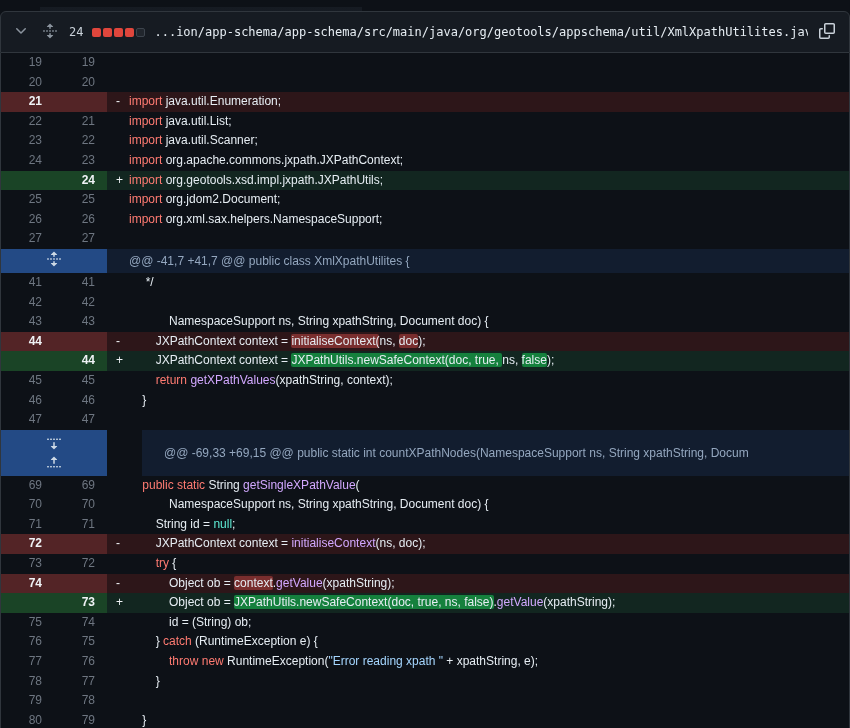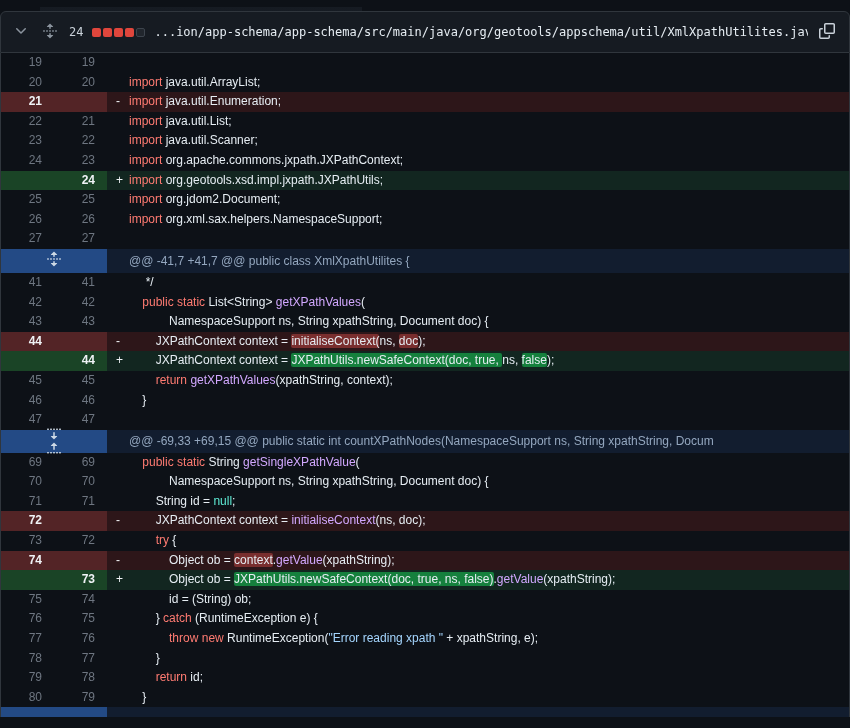--- a/index.html
+++ b/index.html
@@ -46,21 +46,21 @@
   .row.del .hl { background:#792e2e; }
   .row.add .hl { background:#15803d; }
 
   .tk-k { color:#ff7b72; }
   .tk-f { color:#d2a8ff; }
   .tk-c { color:#5eead4; }
   .tk-s { color:#a5d6ff; }
   .tk-p { color:#e6edf3; }
 
   .row.hunk { height:24px; line-height:24px; }
-  .row.hunk.tall { height:23px; line-height:normal; }
+  .row.hunk.tall { height:46px; line-height:normal;gap:35px; }
   .row.hunk.partial { height:10px; overflow:hidden; }
   .hunk-gutter { width:106px; flex:0 0 106px; background:#234a85; display:flex;
     flex-direction:column; align-items:center; justify-content:center; cursor:pointer; border:none; padding:0; }
   .hunk-gutter svg { fill:#cdd9e5; }
   .hunk-gutter .half { display:flex; align-items:center; justify-content:center; height:20px; width:100%; cursor:pointer; }
   .hunk-code { flex:1; background:#121d2f; color:#94a7bf; white-space:pre; overflow:hidden;
     padding-left:22px; display:flex; align-items:center;text-align:right; }
 </style>
 </head>
 <body>
@@ -107,21 +107,20 @@
     <div class="row ctx">
       <span class="num">19</span>
       <span class="num">19</span>
       <span class="marker"></span>
       <span class="code"></span>
     </div>
     <div class="row ctx">
       <span class="num">20</span>
       <span class="num">20</span>
       <span class="marker"></span>
-      <span class="code"><span class="tk-k">import</span><span class="tk-p"> java.util.ArrayList;</span></span>
     </div>
     <div class="row del">
       <span class="num">21</span>
       <span class="num"></span>
       <span class="marker">-</span>
       <span class="code"><span class="tk-k">import</span><span class="tk-p"> java.util.Enumeration;</span></span>
     </div>
     <div class="row ctx">
       <span class="num">22</span>
       <span class="num">21</span>
@@ -175,21 +174,20 @@
     <div class="row ctx">
       <span class="num">41</span>
       <span class="num">41</span>
       <span class="marker"></span>
       <span class="code"><span class="tk-p">     */</span></span>
     </div>
     <div class="row ctx">
       <span class="num">42</span>
       <span class="num">42</span>
       <span class="marker"></span>
-      <span class="code"><span class="tk-p">    </span><span class="tk-k">public</span><span class="tk-p"> </span><span class="tk-k">static</span><span class="tk-p"> List&lt;String&gt; </span><span class="tk-f">getXPathValues</span><span class="tk-p">(</span></span>
     </div>
     <div class="row ctx">
       <span class="num">43</span>
       <span class="num">43</span>
       <span class="marker"></span>
       <span class="code"><span class="tk-p">            NamespaceSupport ns, String xpathString, Document doc) {</span></span>
     </div>
     <div class="row del">
       <span class="num">44</span>
       <span class="num"></span>
@@ -298,21 +296,20 @@
     <div class="row ctx">
       <span class="num">78</span>
       <span class="num">77</span>
       <span class="marker"></span>
       <span class="code"><span class="tk-p">        }</span></span>
     </div>
     <div class="row ctx">
       <span class="num">79</span>
       <span class="num">78</span>
       <span class="marker"></span>
-      <span class="code"><span class="tk-p">        </span><span class="tk-k">return</span><span class="tk-p"> id;</span></span>
     </div>
     <div class="row ctx">
       <span class="num">80</span>
       <span class="num">79</span>
       <span class="marker"></span>
       <span class="code"><span class="tk-p">    }</span></span>
     </div>
     <div class="row hunk partial">
       <button class="hunk-gutter"></button>
       <div class="hunk-code"></div>

